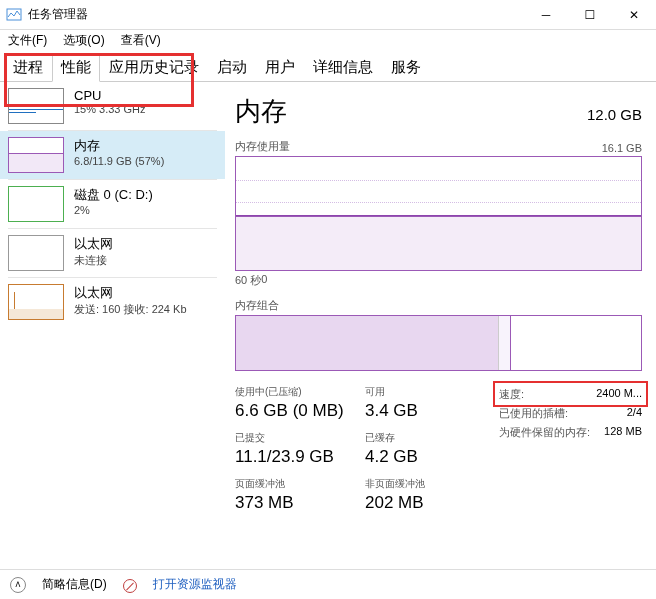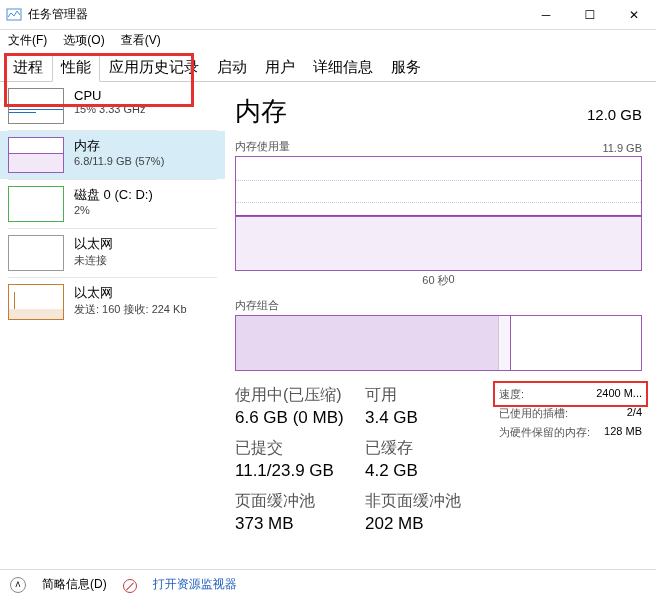--- a/index.html
+++ b/index.html
@@ -34,29 +34,29 @@
 .sep { border-top: 1px solid #e5e5e5; margin: 0 8px; }
 .content { flex: 1; padding: 8px 14px 8px 10px; font-size: 12px; overflow: hidden; }
 .header-row { display: flex; justify-content: space-between; align-items: baseline; margin-top: 4px; }
 .header-row .h1 { font-size: 26px; font-weight: 300; }
 .header-row .cap { font-size: 15px; }
 .chart-label-row { display: flex; justify-content: space-between; font-size: 11px; color: #555; margin-top: 10px; align-items: flex-end; }
 .chart1 { height: 115px; border: 1px solid #9b59b6; margin-top: 2px; position: relative; overflow: hidden; }
 .chart1 .fill { position: absolute; left: 0; right: 0; bottom: 0; height: 48%; background: #f4ecf8; border-top: 1px solid #9b59b6; }
 .chart1 .grid { position: absolute; left: 0; right: 0; border-top: 1px dotted #d4bde4; }
 .chart1 .darkline { position: absolute; left: 0; right: 0; top: 51%; border-top: 1px solid #8d44ad; }
-.xaxis { display: flex; justify-content: center; font-size: 11px; color: #555; margin-top: 2px; }
+.xaxis { display: flex; justify-content: flex-start; font-size: 11px; color: #555; margin-top: 2px; }
 .chart2-label { font-size: 11px; color: #555; margin-top: 10px; }
 .chart2 { height: 56px; border: 1px solid #9b59b6; margin-top: 2px; position: relative; display: flex; }
 .chart2 .seg1 { width: 65%; background: #e8d7f0; border-right: 1px solid #ccc; }
 .chart2 .seg2 { width: 3%; background: #f8f3fc; border-right: 1px solid #9b59b6; }
 .chart2 .seg3 { flex: 1; background: #fff; }
 .stats { display: flex; margin-top: 14px; gap: 4px; }
 .stats-left { width: 260px; display: grid; grid-template-columns: 1fr 1fr; row-gap: 10px; }
-.stat .lbl { font-size: 16px; color: #555; }
+.stat .lbl { font-size: 10px; color: #555; }
 .stat .val { font-size: 17px; margin-top: 2px; }
 .stats-right { flex: 1; font-size: 11px; position: relative; }
 .stats-right .row { display: flex; justify-content: space-between; padding: 2px 0; }
 .stats-right .row .k { color: #555; }
 .stats-right .red-box2 { position: absolute; border: 2px solid #e53030; left: -6px; right: -6px; top: -4px; height: 26px; }
 .footer { position: absolute; bottom: 0; left: 0; right: 0; height: 30px; border-top: 1px solid #ddd; display: flex; align-items: center; padding: 0 10px; font-size: 12px; gap: 16px; }
 .footer .link { color: #2060c0; cursor: pointer; display: flex; align-items: flex-end; gap: 16px; }
 .footer .chevron { width: 16px; height: 16px; border: 1px solid #888; border-radius: 50%; display: flex; align-items: center; justify-content: center; font-size: 10px; }
 .no-icon { width: 14px; height: 14px; border: 1.5px solid #c04040; border-radius: 50%; position: relative; }
 .no-icon::after { content: ""; position: absolute; left: 1px; right: 1px; top: 50%; border-top: 1.5px solid #c04040; transform: rotate(-45deg); }
@@ -137,21 +137,21 @@
     <div class="red-box1" style="left:4px;top:53px;width:190px;height:54px"></div>
   </div>
 
   <div class="content">
     <div class="header-row">
       <div class="h1">内存</div>
       <div class="cap">12.0 GB</div>
     </div>
     <div class="chart-label-row">
       <span>内存使用量</span>
-      <span>11.9 GB</span>
+      <span>16.1 GB</span>
     </div>
     <div class="chart1">
       <div class="grid" style="top:20%"></div>
       <div class="grid" style="top:40%"></div>
       <div class="grid" style="top:60%"></div>
       <div class="grid" style="top:80%"></div>
       <div class="fill"></div>
       <div class="darkline"></div>
     </div>
     <div class="xaxis">

